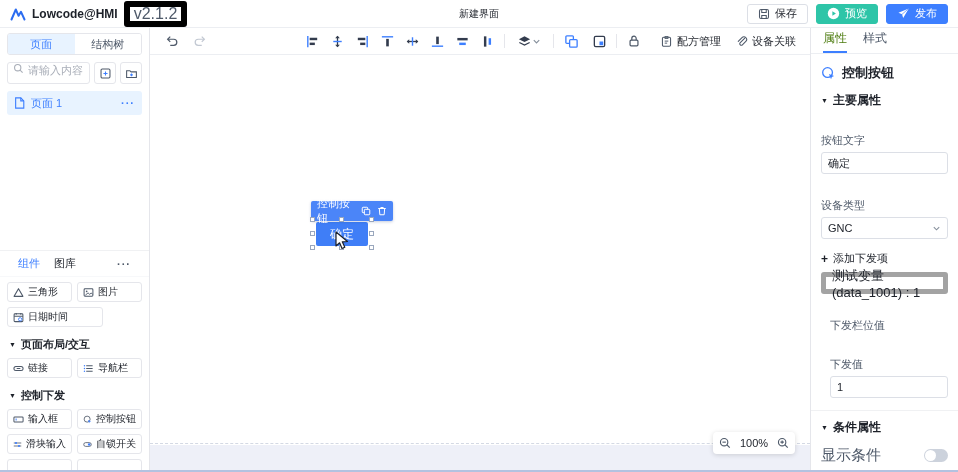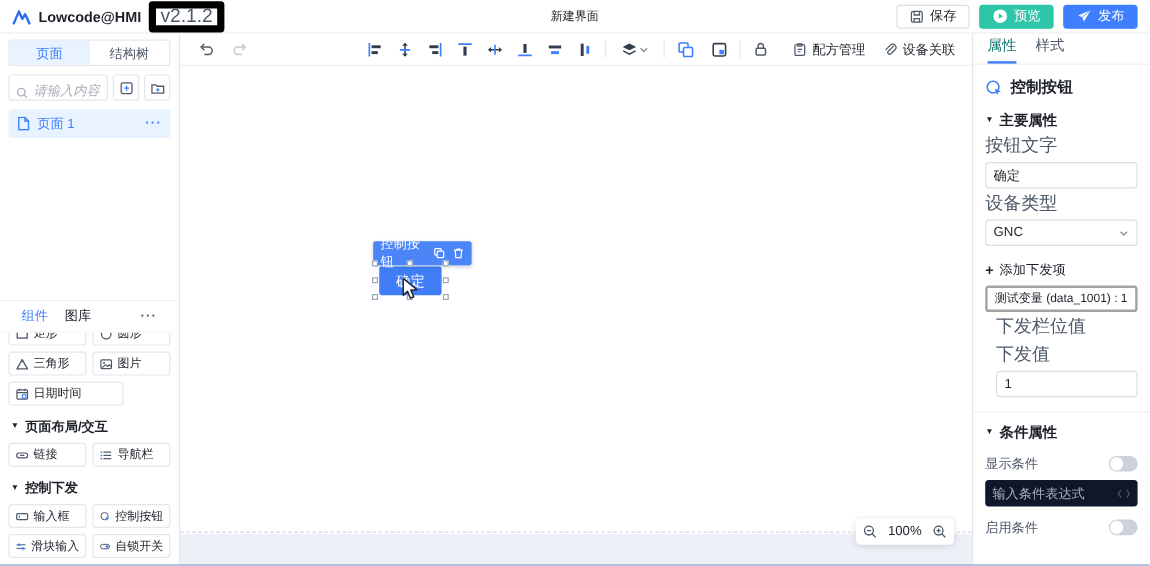--- a/index.html
+++ b/index.html
@@ -21,21 +21,21 @@
   .btn-teal  { background:#2ec5a8; color:#fff; border:1px solid #2ec5a8; }
   .btn-blue  { background:#3d7fff; color:#fff; border:1px solid #3d7fff; }
 
   
   .left-sidebar { position:absolute; left:0; top:28px; bottom:0; width:150px; background:#fff;
                   border-right:1px solid #e5e6eb; overflow:hidden; z-index:20; }
   .seg { margin:5px 7px 0 7px; display:flex; border:1px solid #e5e6eb; border-radius:3px; overflow:hidden; height:22px; }
   .seg-item { flex:1; display:flex; align-items:center; justify-content:center; font-size:11px; color:#4e5969; background:#fff; cursor:pointer; }
   .seg-item.active { background:#e8f3ff; color:#3d7fff; }
   .search-row { margin:7px 7px 0 7px; display:flex; gap:4px; align-items:center; }
-  .search-box { flex:1; height:22px; border:1px solid #e5e6eb; border-radius:3px; display:flex; align-items:flex-end; gap:4px; padding:0 5px;font-style:italic; }
+  .search-box { flex:1; height:22px; border:1px solid #e5e6eb; border-radius:3px; display:flex; align-items:flex-start; gap:4px; padding:0 5px; }
   .search-ph { color:#a9aeb8; font-size:11px; }
   .icon-btn { width:22px; height:22px; border:1px solid #e5e6eb; border-radius:3px; display:flex; align-items:center; justify-content:center; cursor:pointer; background:#fff; }
   .page-item { margin:7px 7px 0 7px; height:24px; background:#e8f3ff; border-radius:3px; display:flex;
                align-items:center; gap:6px; padding:0 7px; color:#3d7fff; cursor:pointer; }
   .page-item .p-label { flex:1; font-size:11px; }
   .more-dots { color:#3d7fff; letter-spacing:1px; font-weight:bold; font-size:11px; cursor:pointer; }
 
   .comp-panel { position:absolute; left:0; right:0; top:222px; bottom:0; border-top:1px solid #f0f1f3; background:#fff; }
   .comp-tabs { height:26px; display:flex; align-items:center; gap:14px; padding:0 18px; background:#fff; position:relative; z-index:3; border-bottom:1px solid #f7f8fa; }
   .comp-tab { font-size:11px; color:#1d2129; cursor:pointer; }
@@ -73,38 +73,38 @@
 
   .zoom-pill { position:absolute; right:15px; bottom:18px; width:82px; height:22px; background:#fff; border-radius:4px;
                box-shadow:0 1px 5px rgba(0,0,0,.15); display:flex; align-items:center; justify-content:center; gap:9px; z-index:8; }
   .zoom-val { font-size:11px; color:#1d2129; }
 
   
   .right-panel { position:absolute; right:0; top:28px; bottom:0; width:148px; background:#fff;
                  border-left:1px solid #e5e6eb; overflow:hidden; z-index:20; }
   .rp-tabs { height:26px; display:flex; align-items:flex-end; gap:16px; padding:0 12px; border-bottom:1px solid #eceef2; }
   .rp-tab { font-size:12px; color:#4e5969; padding-bottom:6px; cursor:pointer; position:relative; }
-  .rp-tab.active { color:#0f766e; }
+  .rp-tab.active { color:#4d7c0f; }
   .rp-tab.active::after { content:""; position:absolute; left:0; right:0; bottom:0; height:2px; background:#3d7fff; }
   .rp-body { padding:10px 10px 0 10px; }
   .widget-head { display:flex; align-items:center; gap:6px; font-size:13px; font-weight:bold; color:#1d2129; margin-bottom:10px; }
   .sec-head { display:flex; align-items:center; gap:5px; font-size:12px; font-weight:bold; color:#1d2129; margin:4px 0 2px 0; cursor:pointer; }
-  .flabel { margin:3px 0 4px 0; color:#4e5969; font-size:15px; }
+  .flabel { margin:24px 0 4px 0; color:#4e5969; font-size:11px; }
   .ip { width:100%; height:22px; border:1px solid #dcdfe6; border-radius:3px; padding:0 6px; font-size:11px;
         font-family:"Liberation Sans","DejaVu Sans",sans-serif; color:#1d2129; background:#fff; }
   .sel { height:22px; border:1px solid #dcdfe6; border-radius:3px; padding:0 6px; display:flex; align-items:center;
          justify-content:space-between; font-size:11px; color:#1d2129; background:#fff; cursor:pointer; }
   .add-row { display:flex; align-items:center; gap:5px; margin:12px 0 6px 0; font-size:11px; color:#1d2129; cursor:pointer; }
   .plus-g { color:#1d2129; font-size:12px; font-weight:bold; }
-  .item-head { height:22px; border:2px solid #a3a3a3; border-radius:3px; padding:0 6px; display:flex; align-items:center;
-               font-size:10px; color:#1d2129; background:#fff; cursor:pointer; }
+  .item-head { height:22px; border:5px solid #a3a3a3; border-radius:3px; padding:0 6px; display:flex; align-items:center;
+               font-size:13px; color:#1d2129; background:#fff; cursor:pointer; }
   .indent { padding-left:9px; }
   .rp-div { height:1px; background:#f0f1f3; margin:12px -10px 8px -10px; }
   .cond-row { display:flex; align-items:center; justify-content:space-between; margin-top:10px; }
-  .cond-label { color:#4e5969; font-size:11px; }
+  .cond-label { color:#4e5969; font-size:15px; }
   .toggle { width:24px; height:13px; border-radius:7px; background:#ccd2dc; position:relative; cursor:pointer; }
   .toggle .knob { position:absolute; left:1px; top:1px; width:11px; height:11px; border-radius:50%; background:#fff; }
   .cond-input { margin-top:6px; height:22px; background:#0f172a; border-radius:3px; display:flex; align-items:center;
                 justify-content:space-between; padding:0 6px; }
   .cond-ph { color:#a9aeb8; font-size:11px; }
 
   .bottom-edge { position:absolute; left:0; right:0; bottom:0; height:2px; background:#b3c2e0; z-index:40; }
   svg { display:block; }
 </style>
 </head>
@@ -183,34 +183,20 @@
     </div>
 
     <div class="comp-panel">
       <div class="comp-tabs">
         <span class="comp-tab active">组件</span>
         <span class="comp-tab">图库</span>
         <span class="more-dots more-gray">···</span>
       </div>
       <div class="comp-scroll">
 
-        <div class="comp-grid first-row">
-          <div class="comp-btn">
-            <svg width="11" height="11" viewBox="0 0 12 12">
-                <rect x="1.5" y="2.5" width="9" height="7" fill="none" stroke="#4e5969" stroke-width="1.2"></rect>
-              </svg>
-            <span>矩形</span>
-          </div>
-          <div class="comp-btn">
-            <svg width="11" height="11" viewBox="0 0 12 12">
-                <circle cx="6" cy="6" r="4.3" fill="none" stroke="#4e5969" stroke-width="1.2"></circle>
-              </svg>
-            <span>圆形</span>
-          </div>
-        </div>
 
         <div class="comp-grid" style="margin-top:5px;">
           <div class="comp-btn">
             <svg width="11" height="11" viewBox="0 0 12 12">
                 <path d="M6 1.8 L10.8 10.2 H1.2z" fill="none" stroke="#4e5969" stroke-width="1.2" stroke-linejoin="round"></path>
               </svg>
             <span>三角形</span>
           </div>
           <div class="comp-btn">
             <svg width="11" height="11" viewBox="0 0 12 12">

